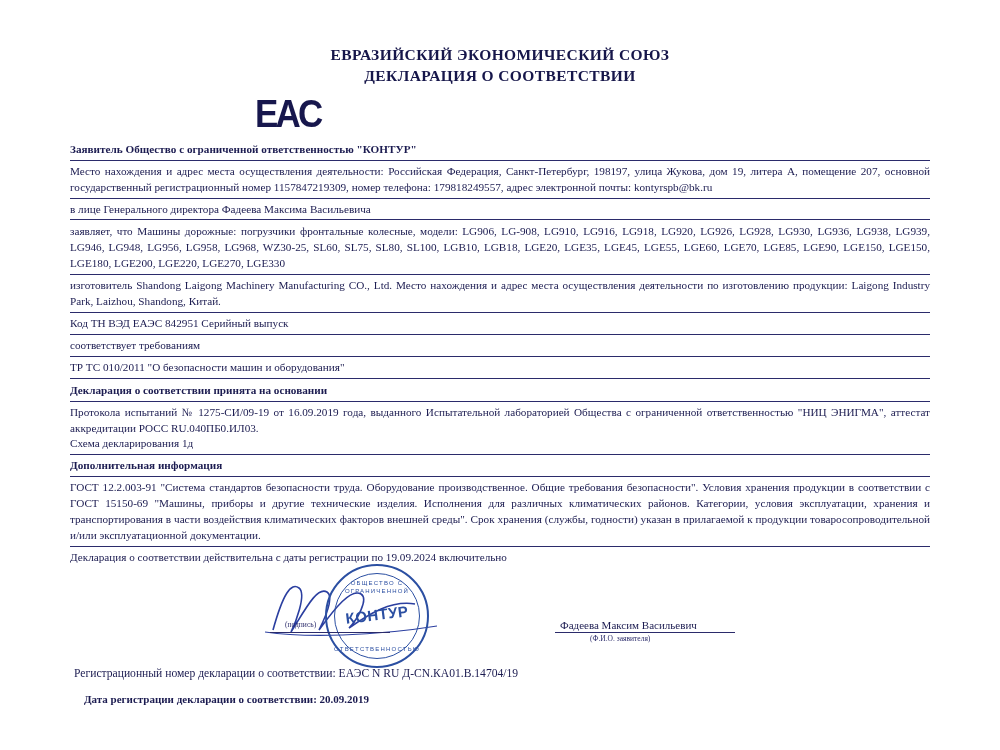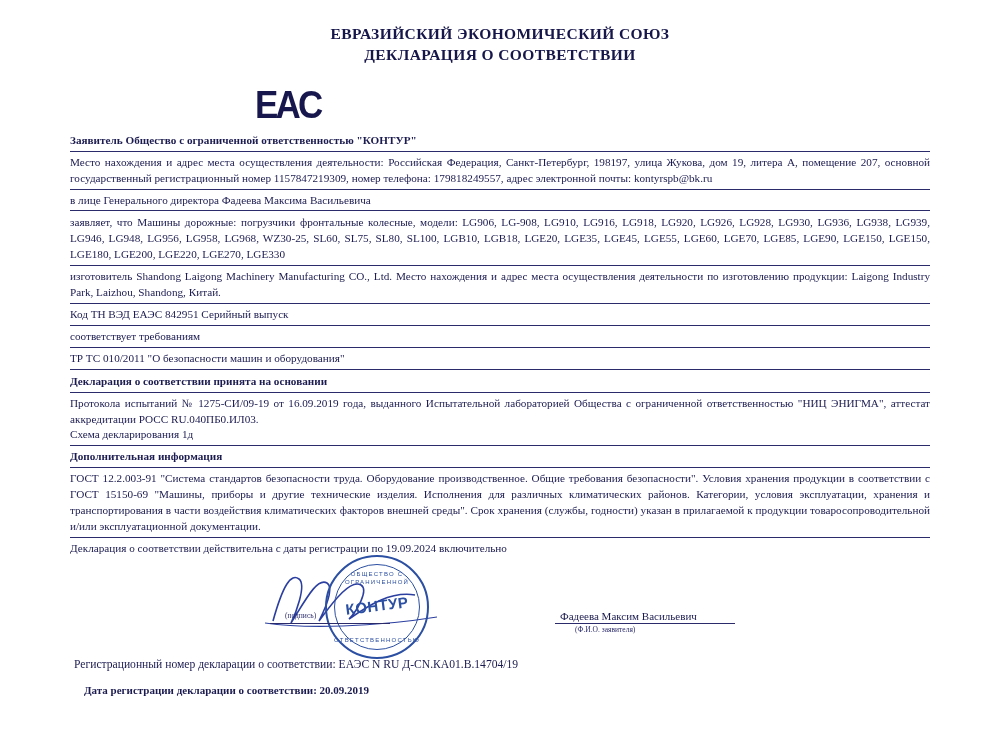--- a/index.html
+++ b/index.html
@@ -12,35 +12,35 @@
     background: #ffffff;
     font-family: "Liberation Serif", serif;
     color: #1a1a3c;
     overflow: hidden;
   }
   .page {
     position: relative;
     width: 1000px;
     height: 750px;
     box-sizing: border-box;
-    padding: 24px 70px 0 70px;
+    padding: 45px 70px 0 70px;
   }
   .doc-title {
     text-align: center;
     font-weight: bold;
     font-size: 15.5px;
     letter-spacing: 0.4px;
     line-height: 1.35;
     color: #16164a;
   }
   .doc-title .line2 {
     display: block;
   }
   .eac-row {
-    margin-top: 18px;
+    margin-top: 6px;
     height: 46px;
     position: relative;
   }
   .eac-mark {
     position: absolute;
     left: 185px;
     top: 0;
     font-family: "Liberation Sans", sans-serif;
     font-weight: bold;
     font-size: 38px;
@@ -157,21 +157,21 @@
   }
   .sig-line-right {
     position: absolute;
     left: 485px;
     top: 62px;
     width: 180px;
     border-top: 1px solid #2b2b6b;
   }
   .sig-cap-right {
     position: absolute;
-    left: 505px;
+    left: 520px;
     top: 64px;
     font-size: 7.5px;
     color: #2b2b6b;
   }
   .reg-line {
     margin-top: 4px;
     font-size: 11.6px;
     font-weight: normal;
     padding-left: 4px;
   }

